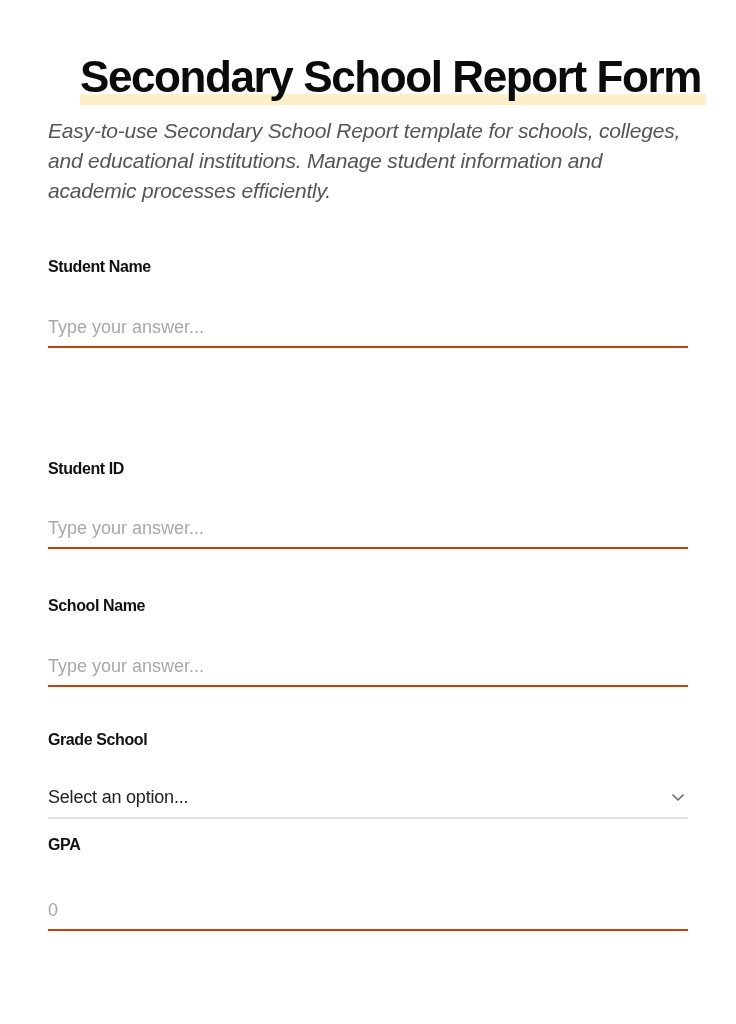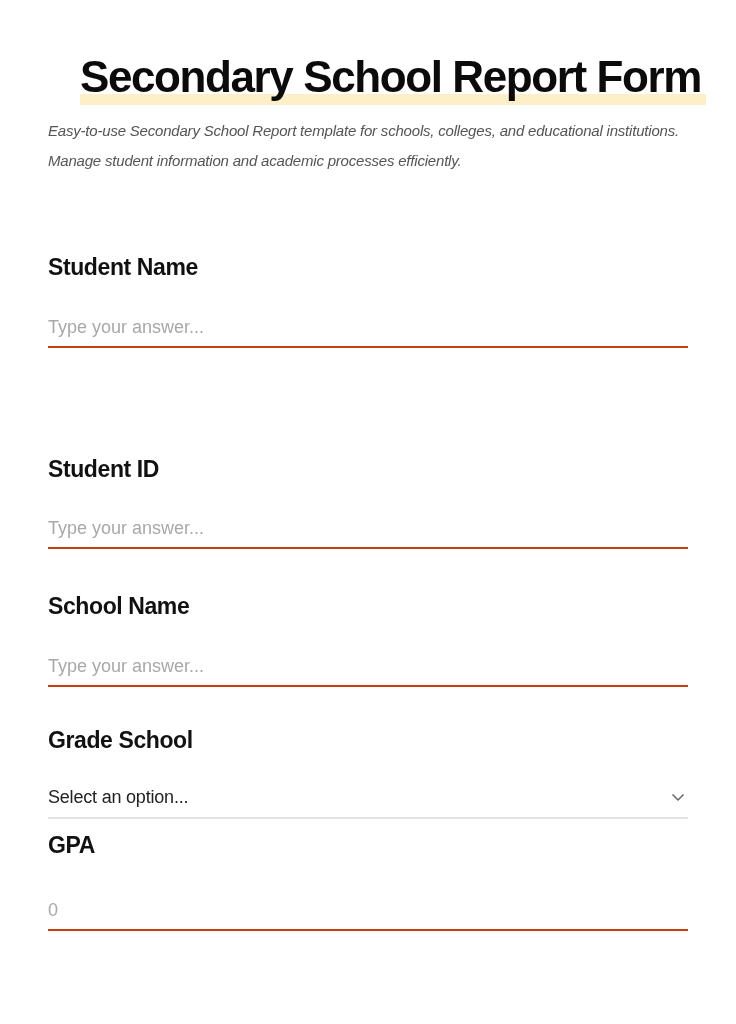--- a/index.html
+++ b/index.html
@@ -43,35 +43,35 @@
       background: #fdf0c8;
       z-index: 0;
     }
     .description {
       position: absolute;
       top: 116px;
       left: 48px;
       width: 640px;
       font-family: "Liberation Sans", sans-serif;
       font-style: italic;
-      font-size: 15px;
+      font-size: 21px;
       line-height: 30px;
       color: #555555;
       letter-spacing: -0.2px;
     }
     .field {
       position: absolute;
       left: 48px;
       width: 640px;
     }
     .field-label {
       display: block;
       font-family: "Liberation Sans", sans-serif;
       font-weight: 700;
-      font-size: 23px;
+      font-size: 16px;
       line-height: 26px;
       color: #111111;
       letter-spacing: -0.4px;
     }
     .field-input {
       position: absolute;
       left: 0;
       width: 640px;
       height: 40px;
       border: none;

